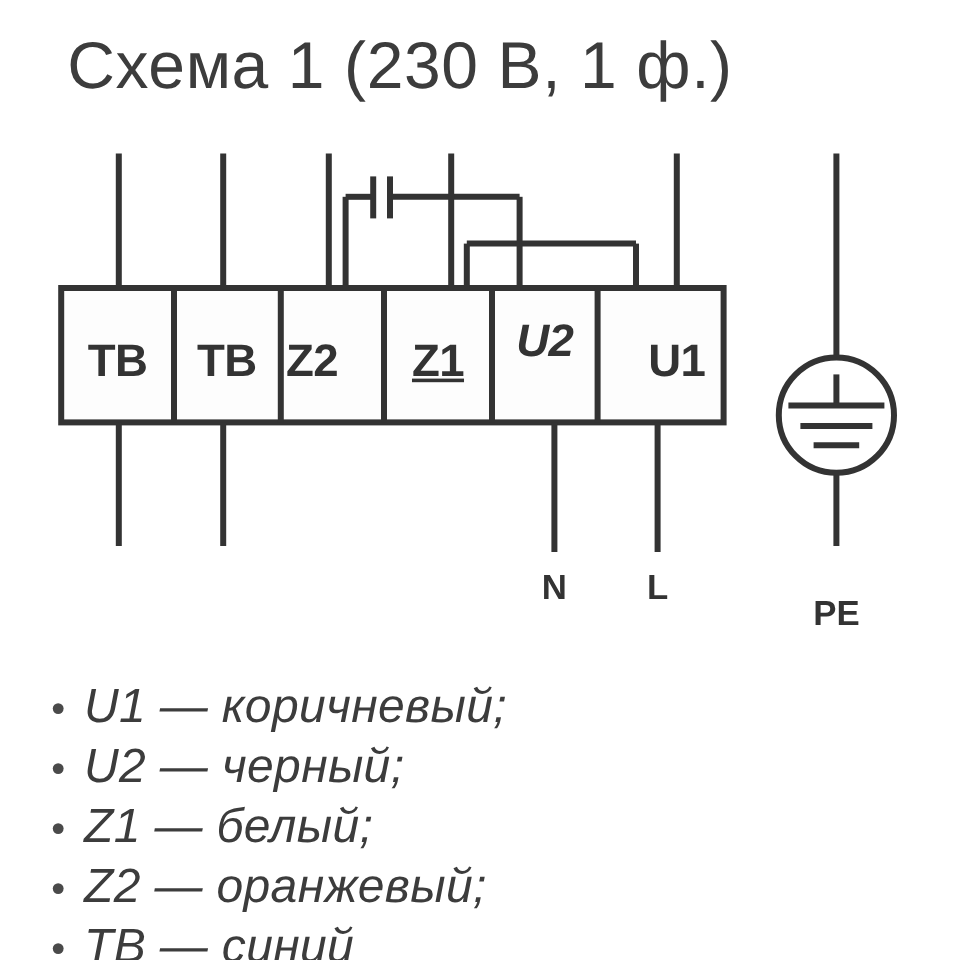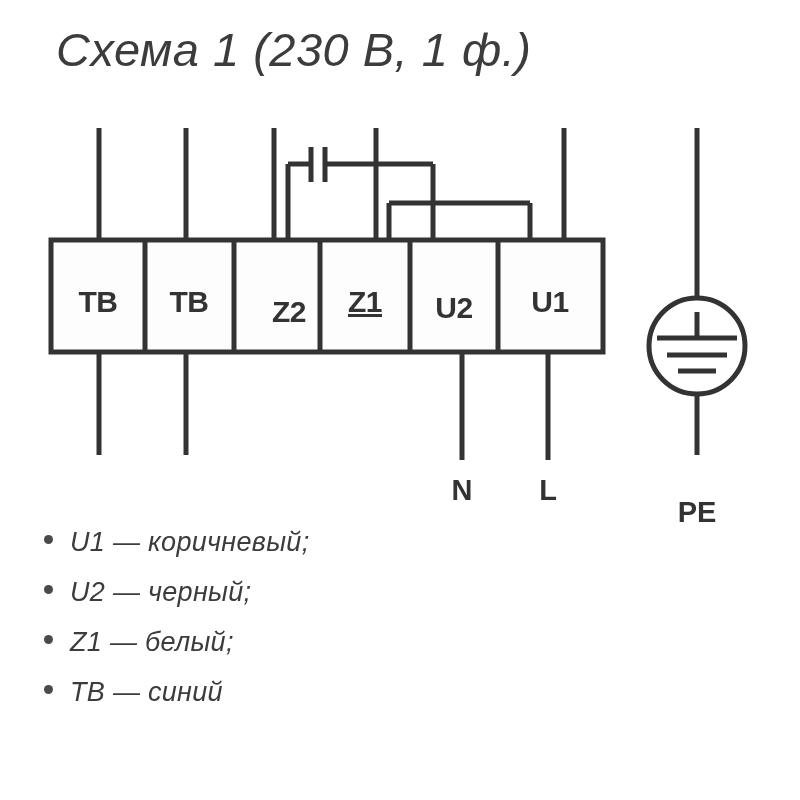--- a/index.html
+++ b/index.html
@@ -15,43 +15,42 @@
     overflow: hidden;
     font-family: "Liberation Sans", sans-serif;
   }
 
   
   #title {
     position: absolute;
     left: 56px;
     top: 22px;
     font-family: "Liberation Sans", sans-serif;
-    font-size: 47px;
-    font-style: italic;
+    font-size: 55px;
     font-weight: 300;
     letter-spacing: 0.5px;
     color: #3c3c3c;
     white-space: nowrap;
   }
 
   
   #diagram {
     position: absolute;
     left: 0;
     top: 0;
     width: 800px;
     height: 520px;
   }
 
   
   .term-label {
     position: absolute;
     font-family: "Liberation Sans", sans-serif;
     font-weight: bold;
-    font-size: 30px;
+    font-size: 38px;
     color: #333333;
     text-align: left;
     transform: translate(-50%, -50%);
     white-space: nowrap;
     letter-spacing: -0.5px;
   }
 
   .wire-label {
     position: absolute;
     font-family: "Liberation Sans", sans-serif;
@@ -81,26 +80,27 @@
     height: 9px;
     border-radius: 50%;
     background: #4a4a4a;
     margin-right: 17px;
     flex: 0 0 auto;
     position: relative;
     top: -7px;
   }
   .legend-text {
     font-family: "Liberation Sans", sans-serif;
-    font-size: 27px;
+    font-size: 40px;
     font-weight: 300;
     font-style: italic;
     color: #3c3c3c;
     white-space: nowrap;
     letter-spacing: 0.3px;
+    margin-top: 40px;
   }
 </style>
 </head>
 <body>
 
 <div id="page">
 
   <div id="title">Схема 1 (230 В, 1 ф.)</div>
 
   <svg id="diagram" viewBox="0 0 800 520">
@@ -154,41 +154,45 @@
 
       <line x1="697" y1="312" x2="697" y2="337"></line>
       <line x1="657" y1="338" x2="737" y2="338"></line>
       <line x1="667" y1="355" x2="727" y2="355"></line>
       <line x1="678" y1="371" x2="716" y2="371"></line>
     </g>
   </svg>
 
   <div class="term-label" style="left:98px;  top:302px;">TB</div>
   <div class="term-label" style="left:189px; top:302px;">TB</div>
-  <div class="term-label" style="left:289px; top:302px;margin-top:10px;">Z2</div>
+  <div class="term-label" style="left:260px; top:302px;">Z2</div>
   <div class="term-label" style="left:365px; top:302px;text-decoration:underline;">Z1</div>
-  <div class="term-label" style="left:454px; top:308px;">U2</div>
-  <div class="term-label" style="left:550px; top:302px;">U1</div>
+  <div class="term-label" style="left:454px; top:285px;font-style:italic;">U2</div>
+  <div class="term-label" style="left:564px; top:302px;">U1</div>
 
   <div class="wire-label" style="left:462px; top:474px;">N</div>
   <div class="wire-label" style="left:548px; top:474px;">L</div>
   <div class="wire-label" style="left:697px; top:496px;">PE</div>
 
   <div id="legend">
     <div class="legend-item">
       <span class="legend-bullet"></span>
       <span class="legend-text">U1 — коричневый;</span>
     </div>
     <div class="legend-item">
       <span class="legend-bullet"></span>
       <span class="legend-text">U2 — черный;</span>
     </div>
     <div class="legend-item">
       <span class="legend-bullet"></span>
       <span class="legend-text">Z1 — белый;</span>
     </div>
     <div class="legend-item">
       <span class="legend-bullet"></span>
+      <span class="legend-text">Z2 — оранжевый;</span>
+    </div>
+    <div class="legend-item">
+      <span class="legend-bullet"></span>
       <span class="legend-text">ТВ — синий</span>
     </div>
   </div>
 
 </div>
 
 </body></html>

